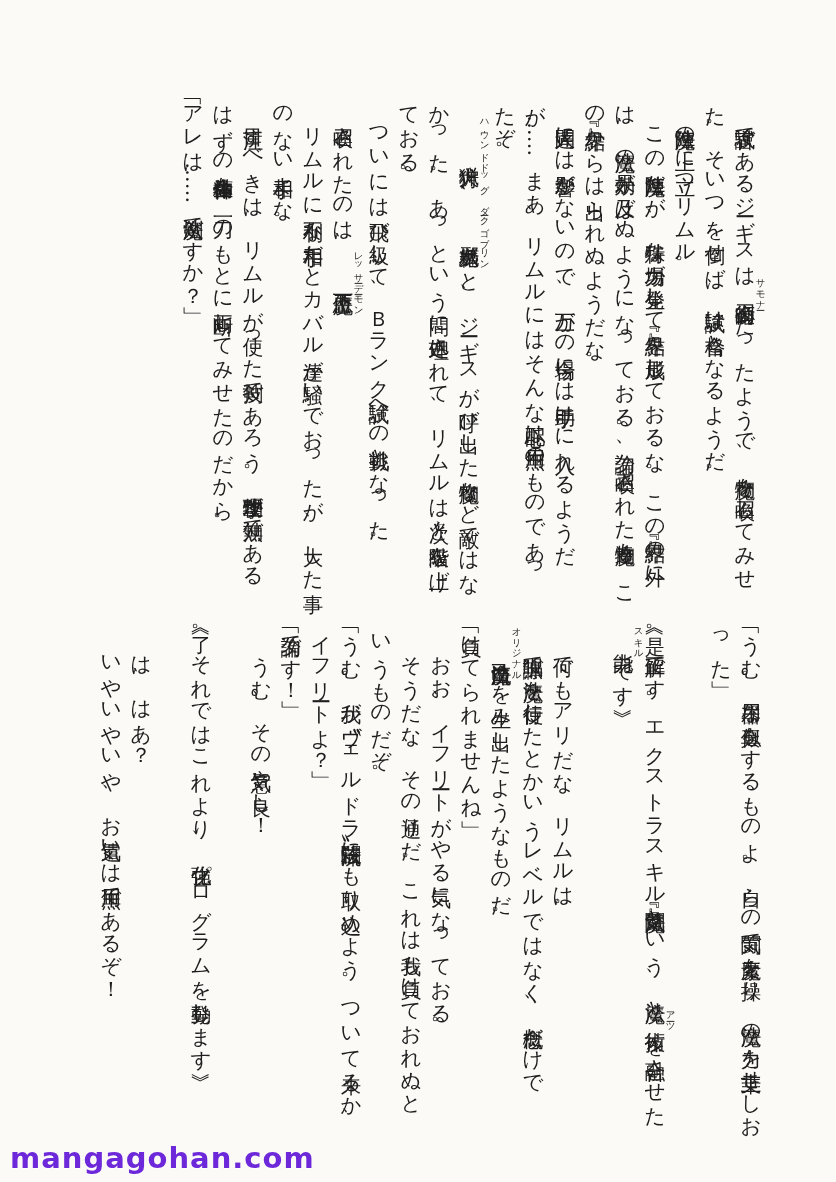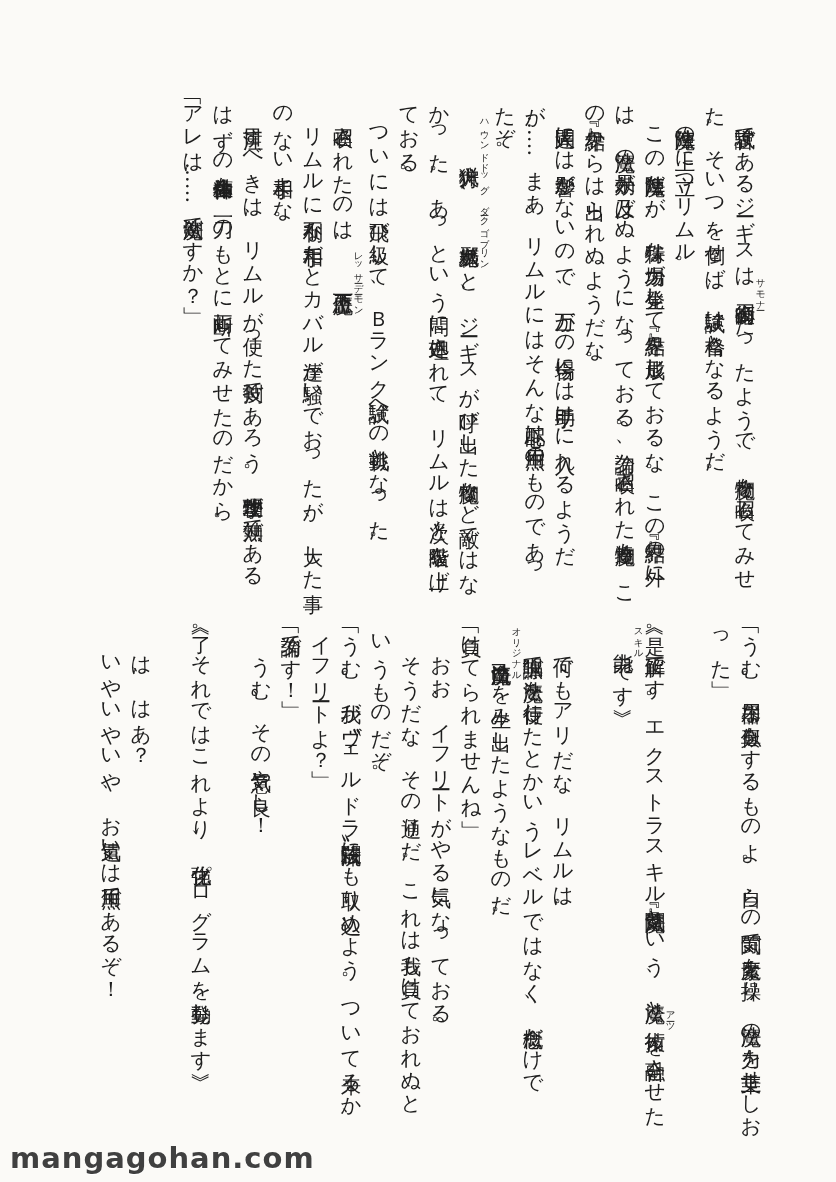--- a/index.html
+++ b/index.html
@@ -35,21 +35,21 @@
   .text-block p.gap { margin-left: 30px; } 
   ruby { ruby-align: center; }
   rt { font-size: 9.5px; letter-spacing: 0; font-weight: normal; }
   .watermark {
     position: absolute;
     left: 10px; top: 1141px;
     font-family: "DejaVu Sans", "Liberation Sans", sans-serif;
     font-weight: bold;
     font-size: 29px;
     letter-spacing: 1px;
-    color: #404040;
+    color: #6d28d9;
     text-shadow: 0 1px 0 #ffffff;
     user-select: none;
   }
 </style>
 </head>
 <body>
 
 <div class="page">
   <div class="text-block" id="top-block">
       <p class="indent">試験官であるジーギスは<ruby>召喚術師<rt>サモナー</rt></ruby>だったようで、魔物を召喚してみせた。そいつを倒せば、試験は合格となるようだ。</p>

